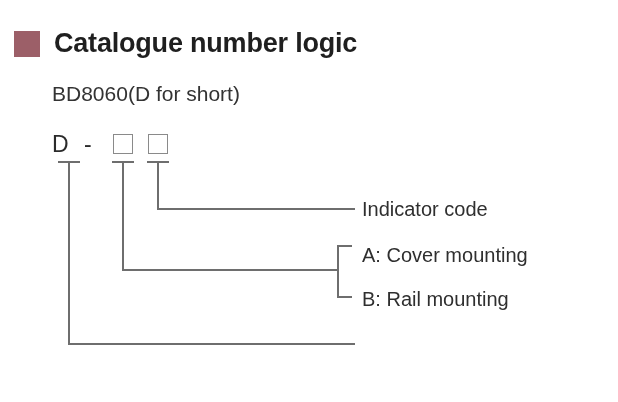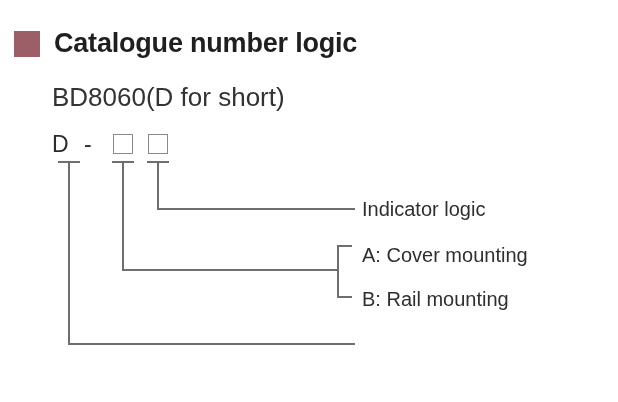--- a/index.html
+++ b/index.html
@@ -37,21 +37,21 @@
     letter-spacing: -0.2px;
     color: #1f1f1f;
     white-space: nowrap;
   }
 
   
   .subtitle {
     position: absolute;
     left: 52px;
     top: 82px;
-    font-size: 26px;
+    font-size: 21px;
     color: #333333;
     white-space: nowrap;
   }
 
   
   .code-row {
     position: absolute;
     left: 52px;
     top: 130px;
     height: 30px;
@@ -135,20 +135,20 @@
       <path d="M158,162 L158,209 L355,209"></path>
 
       <path d="M123,162 L123,270 L338,270"></path>
 
       <path d="M352,246 L338,246 L338,297 L352,297"></path>
 
       <path d="M69,162 L69,344 L355,344"></path>
     </g>
   </svg>
 
-  <div class="label label-indicator-code">Indicator logic</div>
+  <div class="label label-indicator-code">Indicator code</div>
 
   <div class="label label-rail-mount">B: Rail mounting</div>
 
   <div class="label label-cover-mount">A: Cover mounting</div>
 
 
 </div>
 
 </body></html>

